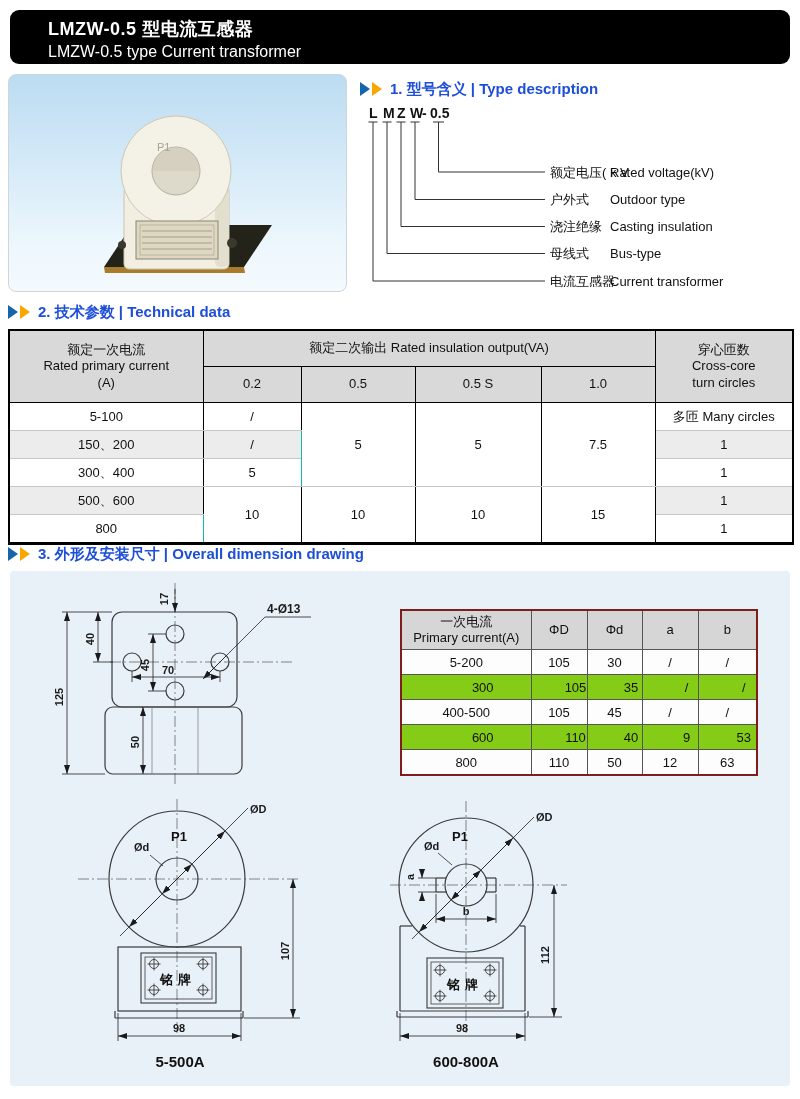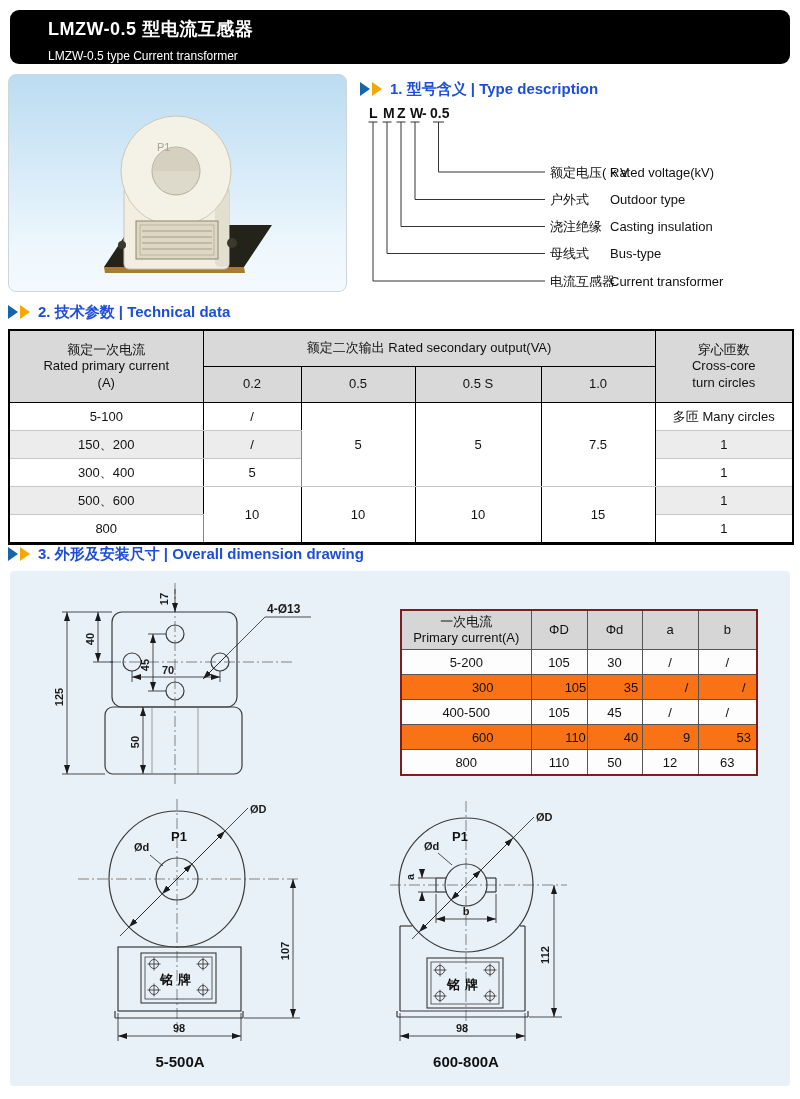--- a/index.html
+++ b/index.html
@@ -4,21 +4,21 @@
 <style>
   html,body{margin:0;padding:0;}
   body{width:800px;height:1099px;background:#fff;position:relative;
        font-family:"Liberation Sans","DejaVu Sans",sans-serif;color:#111;}
   .abs{position:absolute;}
 
   
   #banner{left:10px;top:10px;width:780px;height:54px;background:#000000;border-radius:9px;
           color:#fff;padding:7px 0 0 38px;box-sizing:border-box;}
   #banner .l1{font-size:18px;font-weight:bold;letter-spacing:.5px;}
-  #banner .l2{font-size:12px;margin-top:8px;}
+  #banner .l2{font-size:16px;margin-top:2px;}
 
   
   #photo{left:8px;top:74px;width:337px;height:216px;border:1px solid #cfd6da;border-radius:8px;
          background:linear-gradient(180deg,#bcdcf2 0%,#d7ebf8 45%,#eef7fd 80%,#f4fafe 100%);overflow:hidden;}
 
   
   .sec{display:flex;align-items:center;height:18px;}
   .tri{width:0;height:0;border-top:7px solid transparent;border-bottom:7px solid transparent;margin-right:2px;}
   .tri.b{border-left:10px solid #1565ab;}
   .tri.y{border-left:10px solid #f6a800;}
@@ -31,21 +31,21 @@
   #tech td.hd{background:#d9d9d9;border:1px solid #000;height:35px;line-height:1.25;}
   #tech tr.bd td{height:27px;border-top:1px solid #c6c6c6;border-bottom:1px solid #c6c6c6;}
   #tech td.s{background:#ececec;}
 
   
   #panel{left:10px;top:571px;width:780px;height:515px;background:#e9f1f8;border-radius:4px;}
 
   #dim{left:390px;top:38px;width:356px;font-size:13px;border:2px solid #7f1d1d;background:#fff;}
   #dim td{border:1px solid #555;height:24px;padding:0;background:#fdfdfd;}
   #dim td.hd{background:#d6d6d6;height:38px;line-height:1.2;}
-  #dim tr.g td{background:#f97316;padding-left:33px;}
+  #dim tr.g td{background:#84cc16;padding-left:33px;}
 
   svg text{font-family:"Liberation Sans","DejaVu Sans",sans-serif;}
   .dimtxt{font-size:11px;font-weight:bold;fill:#1a1a1a;}
   .captxt{font-size:15px;font-weight:bold;fill:#111;}
 </style>
 </head>
 <body>
 
 <div class="abs" id="banner">
   <div class="l1"><span>LMZW-0.5</span><span> 型电流互感器</span></div>
@@ -137,21 +137,21 @@
       <col style="width:114px">
       <col style="width:138px">
     </colgroup>
   <tbody>
       <tr>
     <td class="hd" rowspan="2">
       <div>额定一次电流</div>
       <div>Rated primary current</div>
       <div>(A)</div>
     </td>
-    <td class="hd" colspan="4">额定二次输出 Rated secondary output(VA)</td>
+    <td class="hd" colspan="4">额定二次输出 Rated insulation output(VA)</td>
     <td class="hd" rowspan="2">
       <div>穿心匝数</div>
       <div>Cross-core</div>
       <div>turn circles</div>
     </td>
   </tr>
   <tr>
     <td class="hd">0.2</td>
     <td class="hd">0.5</td>
     <td class="hd">0.5 S</td>

